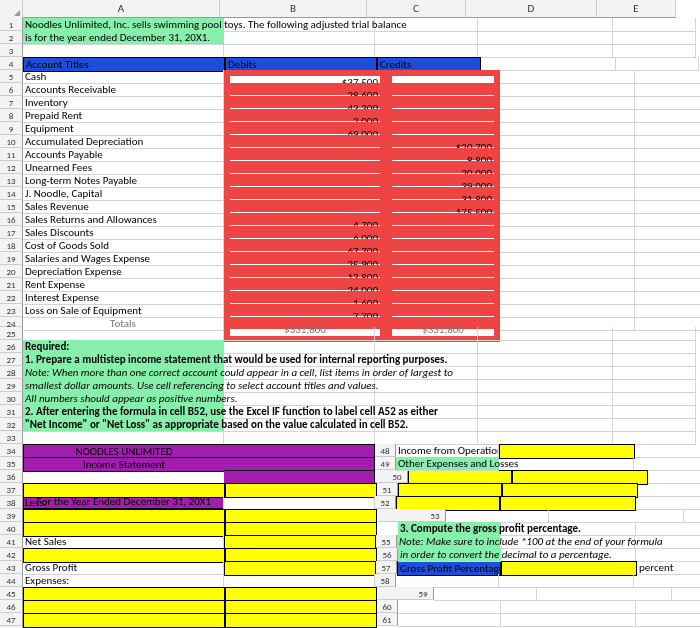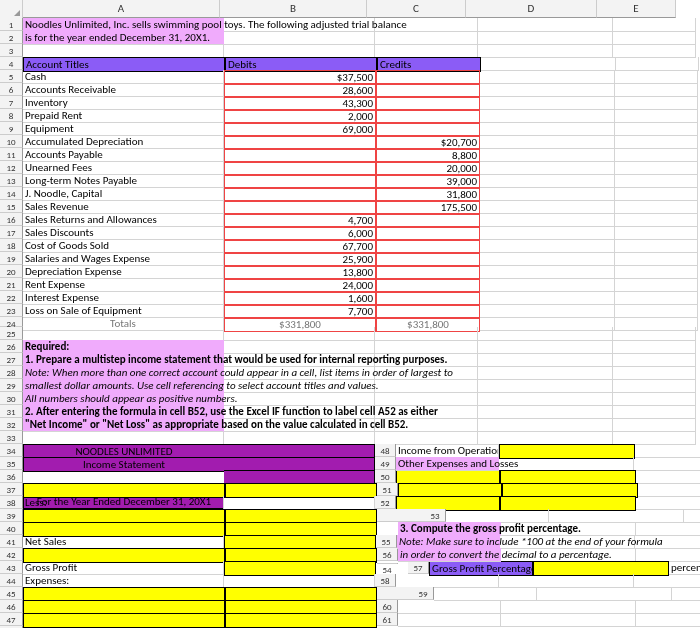--- a/index.html
+++ b/index.html
@@ -77,32 +77,32 @@
   .cC { width: 98px; }
   .cD { width: 130px; }
   .cE { width: 78px; }
   .txt { overflow: visible; }
   .num { text-align: right; }
   .center { text-align: left; }
   .bold { font-weight: bold; }
   .italic { font-style: italic; }
 
   
-  .hdrfill { background: #8b5cf6; border: 1px solid #000; }
+  .hdrfill { background: #1d4ed8; border: 1px solid #000; }
   
-  .tborder { border: 1px solid #ef4444; }
+  .tborder { border: 6px solid #ef4444; }
   
   .yellow { background: #ffff00; border: 1px solid #000; }
   
   .stmthdr { background: #a21caf; text-align: center; border: 1px solid #000; }
   
   .cutrow .cell { color:#777;text-align:center; }
 
   
-  .row .cell.overflow { overflow: visible; position: relative; z-index: 1; background:#f0abfc; border-right:1px solid transparent;}
+  .row .cell.overflow { overflow: visible; position: relative; z-index: 1; background:#86efac; border-right:1px solid transparent;}
   .row .cell.under { border-right:1px solid #d4d4d4; }
 </style>
 </head>
 <body>
 
 <div class="sheet">
 
   <div class="col-headers">
     <div class="corner"></div>
     <div class="col-header cA">A</div>
@@ -392,21 +392,21 @@
         <div class="cell cB stmthdr" style="border-left: none;"></div>
         <div class="row-header" style="width: 20px;">49</div>
         <div class="cell cC  overflow">Other Expenses and Losses</div>
         <div class="cell cD "></div>
         <div class="cell cE"></div>
       </div>
       <div class="row">
         <div class="row-header">36</div>
         <div class="cell cA stmthdr" style="border-right: none; margin-top: 24px;">For the Year Ended December 31, 20X1</div>
         <div class="cell cB stmthdr" style="border-left: none;"></div>
-        <div class="row-header" style="width: 20px;">50</div>
+        <div class="row-header" style="width: 20px; padding-left: 12px;">50</div>
         <div class="cell cC yellow"></div>
         <div class="cell cD yellow"></div>
         <div class="cell cE"></div>
       </div>
       <div class="row">
         <div class="row-header">37</div>
         <div class="cell cA yellow"></div>
         <div class="cell cB yellow"></div>
         <div class="row-header" style="width: 20px;">51</div>
         <div class="cell cC yellow"></div>
@@ -455,21 +455,21 @@
         <div class="cell cB yellow"></div>
         <div class="row-header" style="width: 20px;">56</div>
         <div class="cell cC  italic overflow">in order to convert the decimal to a percentage.</div>
         <div class="cell cD "></div>
         <div class="cell cE"></div>
       </div>
       <div class="row">
         <div class="row-header">43</div>
         <div class="cell cA ">Gross Profit</div>
         <div class="cell cB yellow"></div>
-        <div class="row-header" style="width: 20px; margin-left: 32px;">57</div>
+        <div class="row-header" style="width: 20px;">57</div>
         <div class="cell cC  hdrfill">Gross Profit Percentage</div>
         <div class="cell cD yellow"></div>
         <div class="cell cE">percent</div>
       </div>
       <div class="row">
         <div class="row-header">44</div>
         <div class="cell cA ">Expenses:</div>
         <div class="cell cB "></div>
         <div class="row-header" style="width: 20px;">58</div>
         <div class="cell cC "></div>

